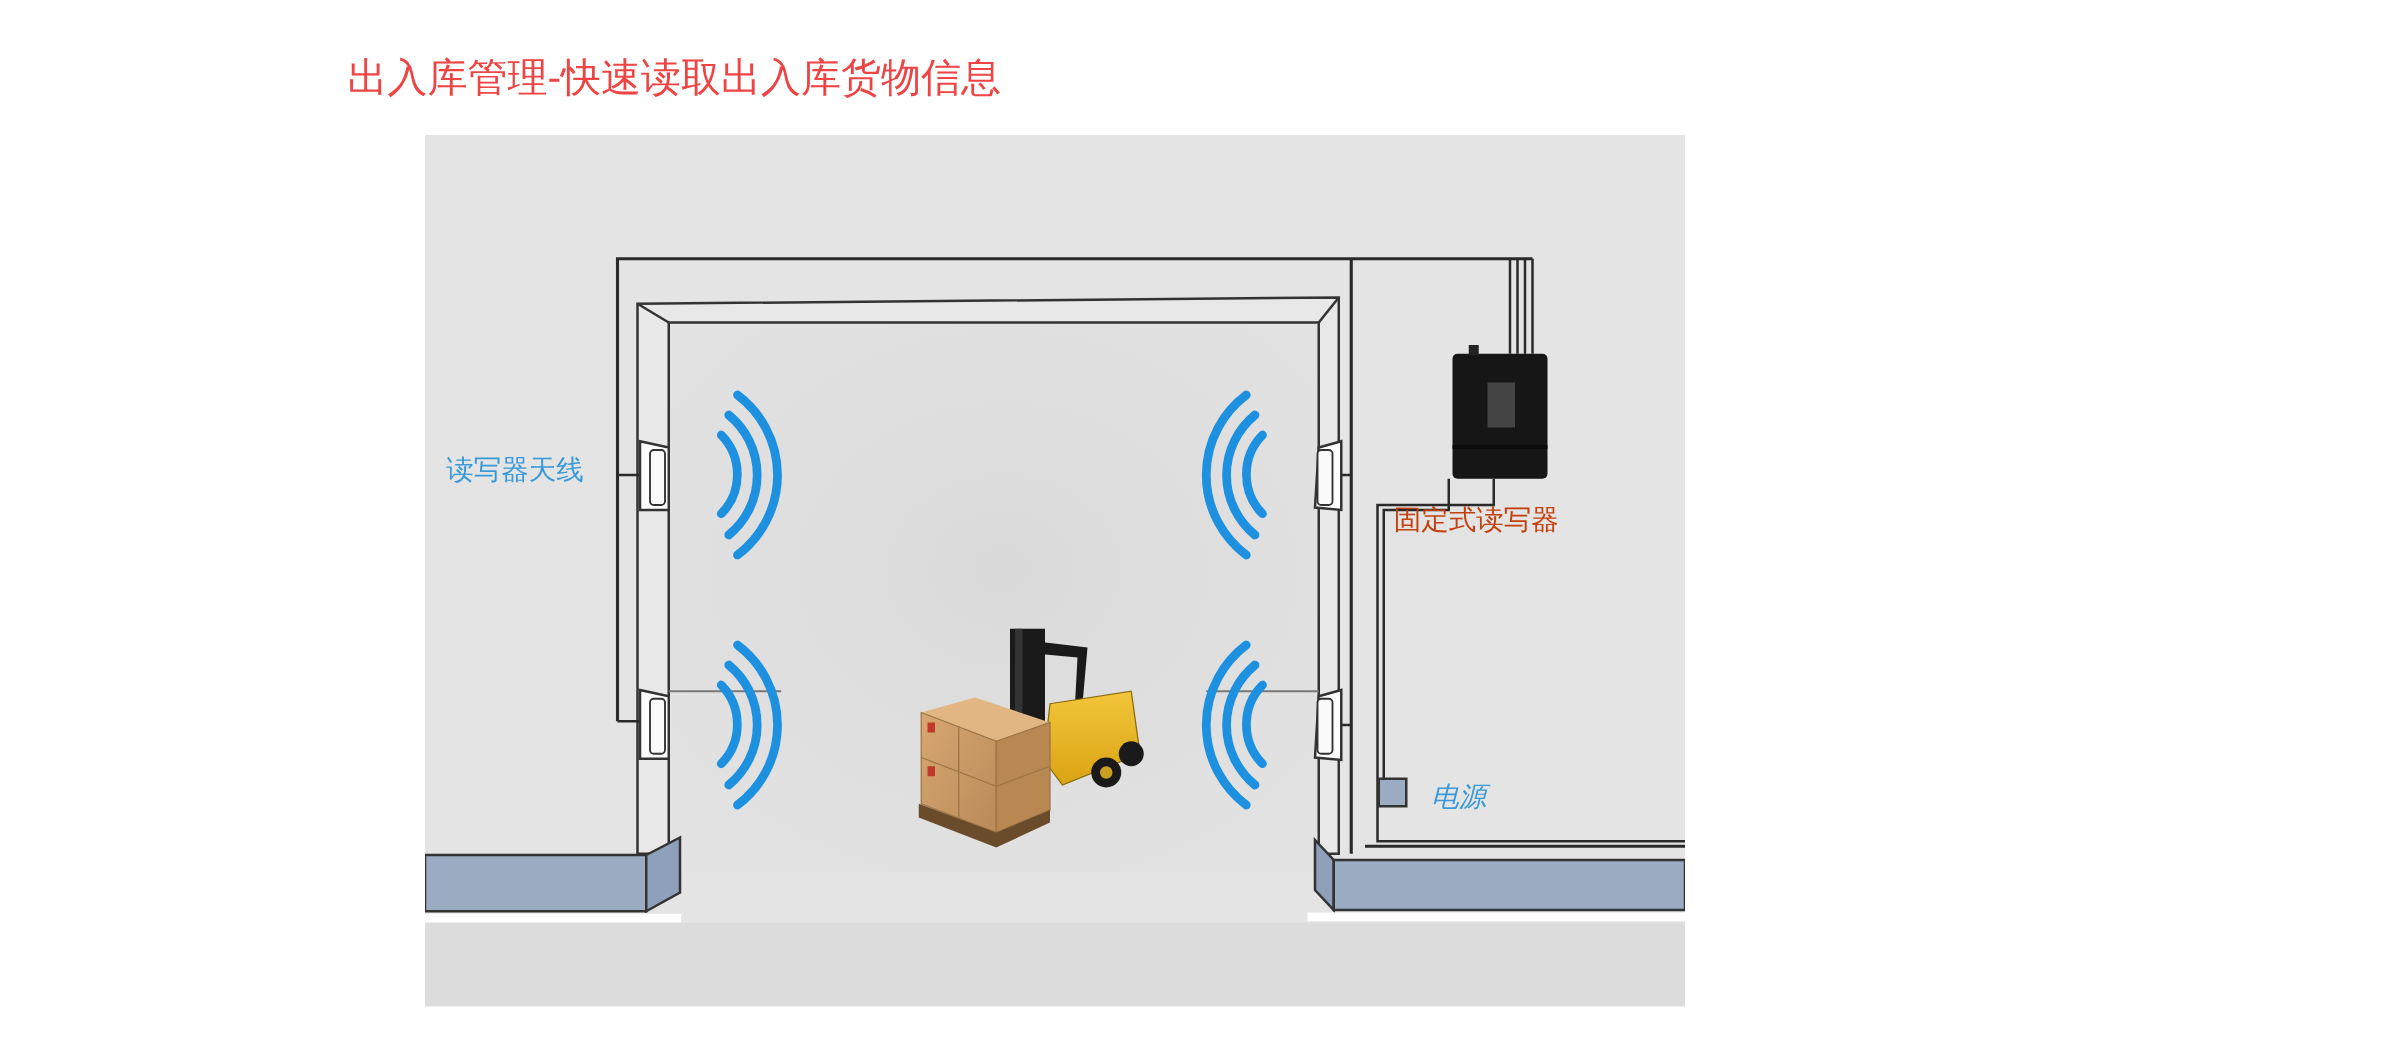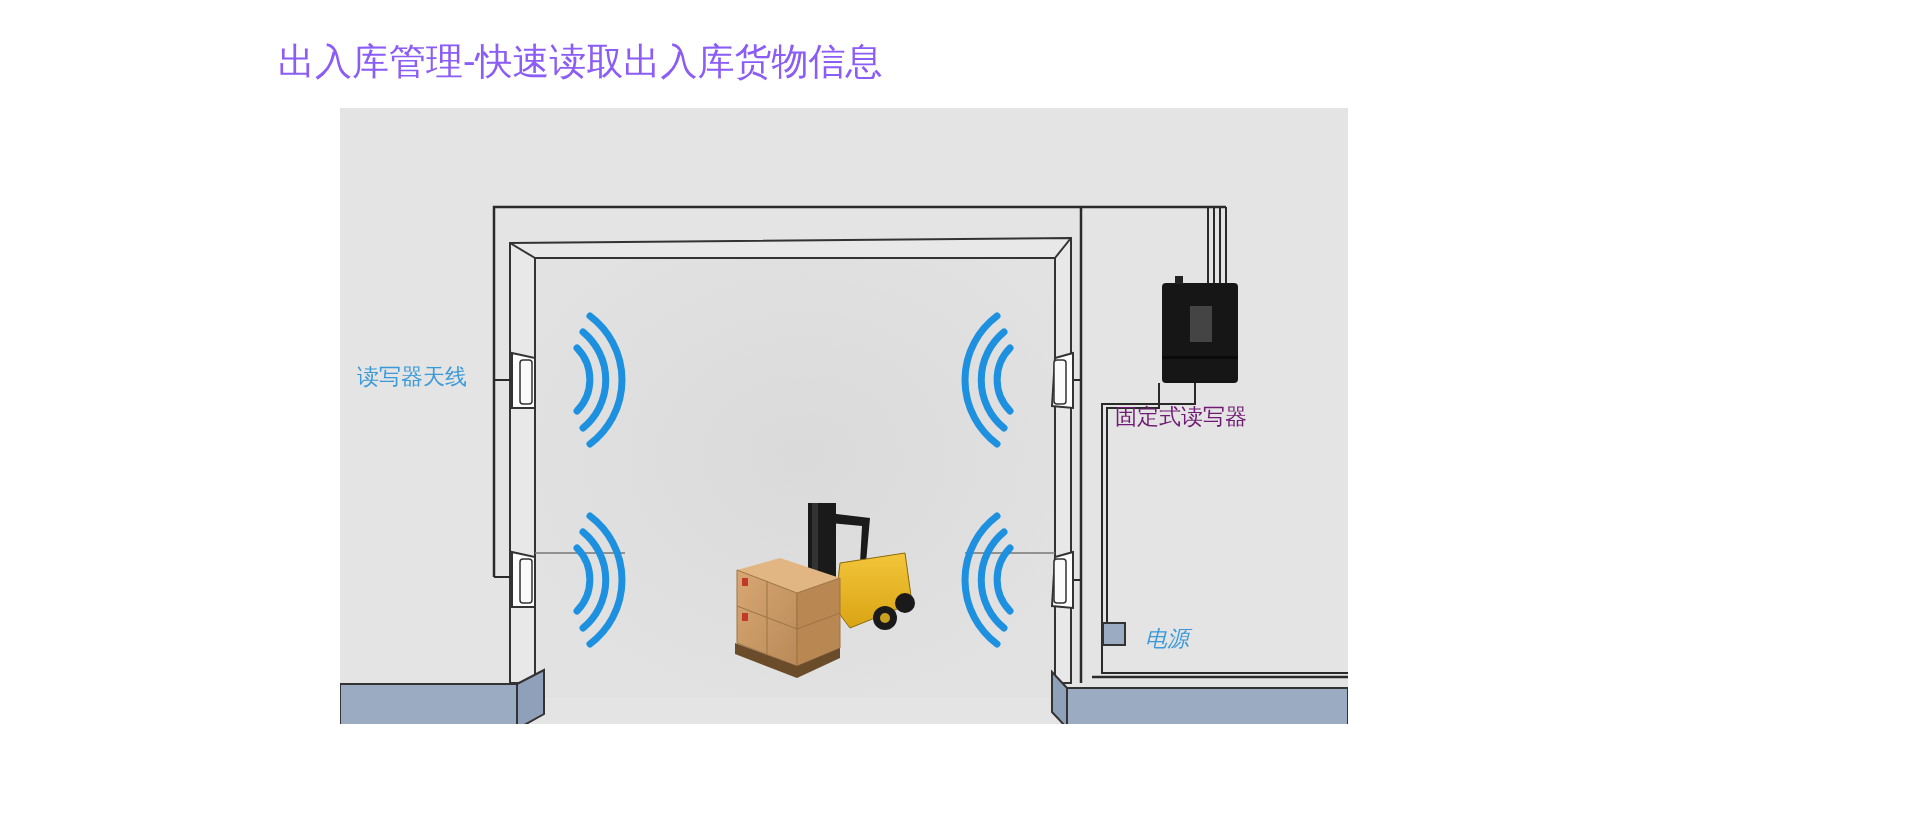--- a/index.html
+++ b/index.html
@@ -1,24 +1,24 @@
 <!DOCTYPE html>
 <html><head>
 <meta charset="utf-8">
 <style>
   html, body { margin: 0; padding: 0; background: #ffffff; }
   body { width: 1920px; height: 840px; position: relative; overflow: hidden; }
   .title {
     position: absolute; left: 278px; top: 38px;
     font-family: "DejaVu Serif", "Liberation Serif", serif;
-    font-size: 37px; line-height: 48px; color: #8b5cf6;
+    font-size: 32px; line-height: 48px; color: #ef4444;
     letter-spacing: 0px; white-space: nowrap;
   }
   .diagram {
-    position: absolute; left: 340px; top: 108px; width: 1008px; height: 616px;
+    position: absolute; left: 340px; top: 108px; width: 1008px; height: 697px;
     overflow: hidden;
   }
   .diagram svg { position: absolute; left: 0; top: 0; }
   .lbl {
     position: absolute; font-family: "DejaVu Sans", "Liberation Sans", sans-serif;
     font-size: 22px; line-height: 26px; white-space: nowrap;
   }
 </style>
 </head>
 <body>
@@ -158,15 +158,15 @@
       <rect x="0" y="623" width="205" height="7" fill="#ffffff"></rect>
     </g>
     <g>
       <polygon points="712,564 727,580 727,620 712,604" fill="#8fa1ba" stroke="#333" stroke-width="2"></polygon>
       <rect x="727" y="580" width="281" height="40" fill="#9aabc2" stroke="#333" stroke-width="2"></rect>
       <rect x="706" y="622" width="302" height="7" fill="#ffffff"></rect>
     </g>
   </svg>
 
   <div class="lbl" style="left:17px; top:256px; color:#3a9ad9;">读写器天线</div>
-  <div class="lbl" style="left:775px; top:296px; color:#701a75;">固定式读写器</div>
+  <div class="lbl" style="left:775px; top:296px; color:#c2410c;">固定式读写器</div>
   <div class="lbl" style="left:805px; top:518px; color:#3a9ad9;font-style:italic;">电源</div>
 </div>
 
 </body></html>

